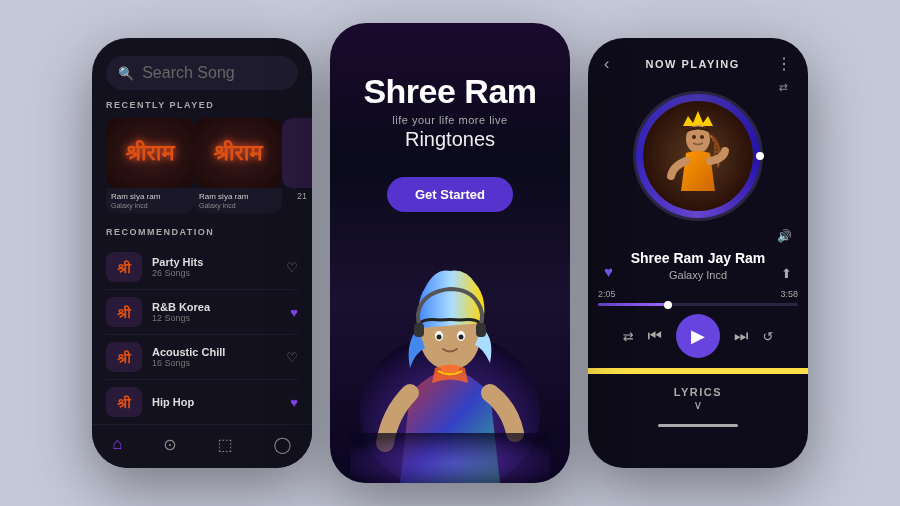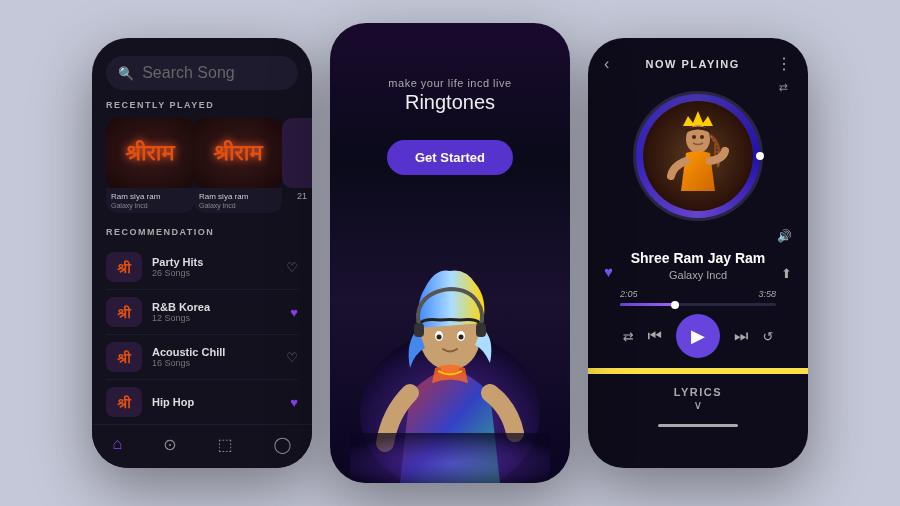--- a/index.html
+++ b/index.html
@@ -393,23 +393,22 @@
       color: #aaa;
       font-size: 13px;
     }
     .p3-fav-btn {
       position: absolute;
       left: 16px;
       bottom: 8px;
     }
 
     .p3-progress-row {
-      padding: 0 32px;
+      padding: 0 10px;
       margin-bottom: 8px;
-      font-style: italic;
     }
     .p3-time-row {
       display: flex;
       justify-content: space-between;
       margin-bottom: 4px;
     }
     .p3-time {
       color: #aaa;
       font-size: 9px;
     }
@@ -589,21 +588,22 @@
       <span class="p1-nav-icon">⊙</span>
       <span class="p1-nav-icon">⬚</span>
       <span class="p1-nav-icon">◯</span>
     </div>
   </div>
 
   <div class="phone phone-2">
     <div class="p2-status-bar"></div>
 
     <div class="p2-hero-text">
-      <div class="p2-hero-sub">make your life incd live</div>
+      <div class="p2-hero-title">Shree Ram</div>
+      <div class="p2-hero-sub">life your life more live</div>
       <div class="p2-hero-sub2">Ringtones</div>
     </div>
 
     <button class="p2-get-started-btn">Get Started</button>
 
     <div class="p2-girl-container">
       <svg class="p2-girl-svg" viewBox="0 0 200 270" xmlns="http://www.w3.org/2000/svg">
         <defs>
           <radialGradient id="bgGlow" cx="50%" cy="60%" r="60%">
             <stop offset="0%" stop-color="#6633cc" stop-opacity="0.6"></stop>

